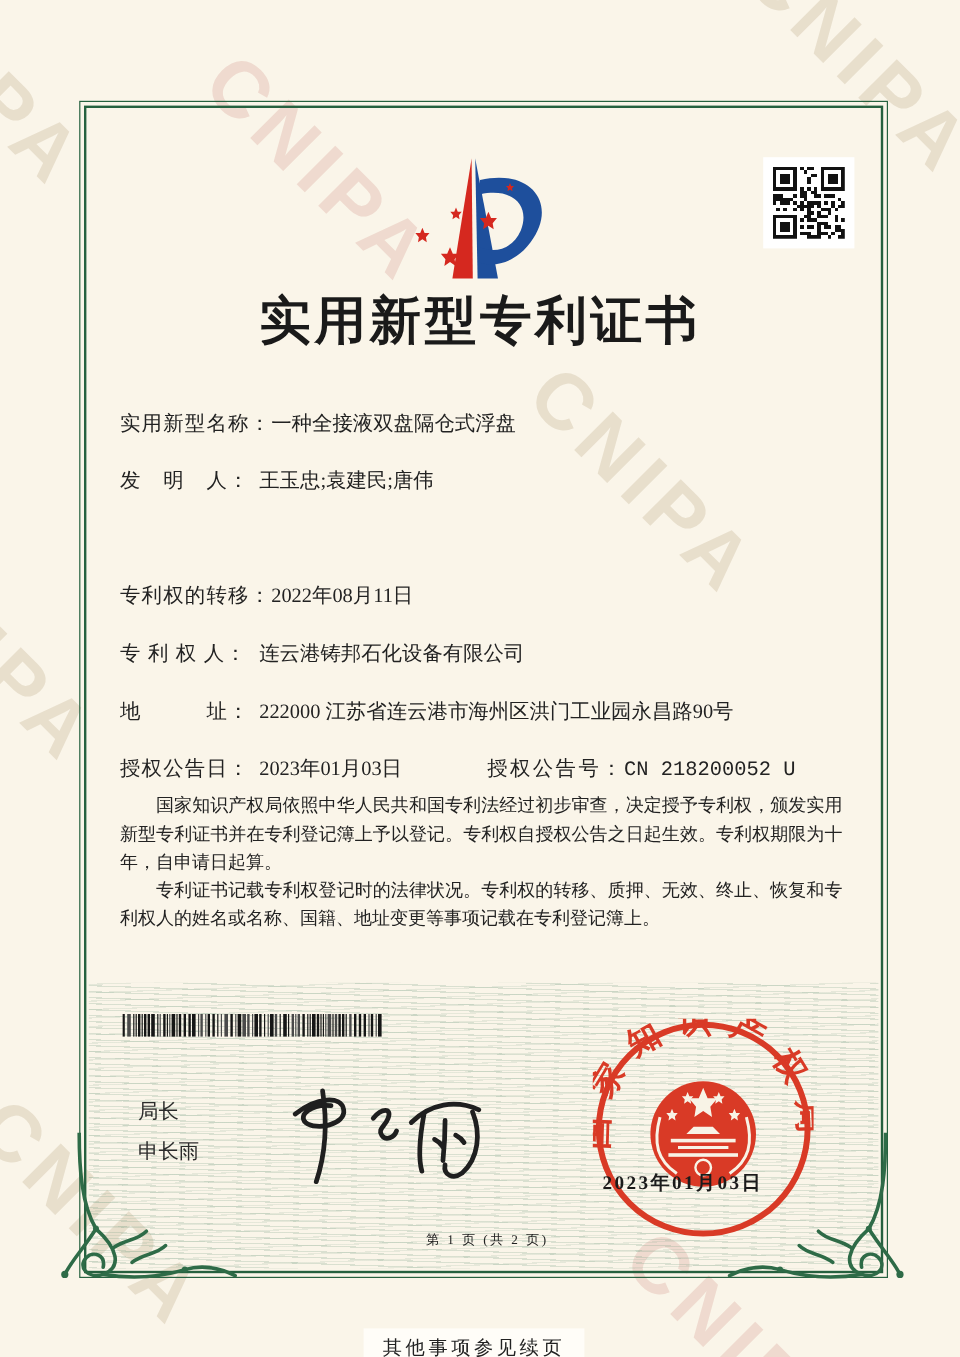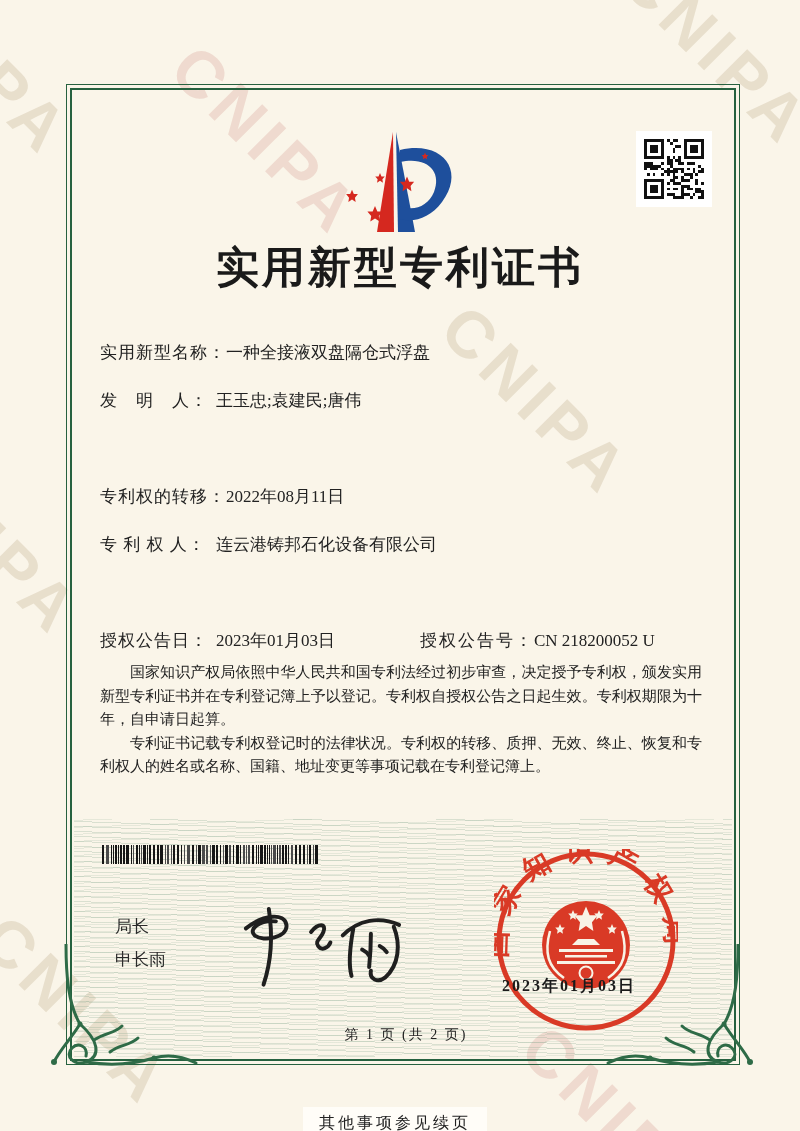--- a/index.html
+++ b/index.html
@@ -35,40 +35,40 @@
   
   .cert-no{position:absolute;left:100px;top:138px;font-size:17px;letter-spacing:3px;z-index:2;}
   .logo{position:absolute;left:330px;top:126px;width:140px;height:112px;z-index:2;}
   .qr-wrap{position:absolute;left:636px;top:131px;width:76px;height:76px;background:#fff;
     display:flex;align-items:center;justify-content:center;z-index:2;}
   .title{position:absolute;left:0;right:0;top:239px;text-align:center;
     font-size:43px;font-weight:bold;letter-spacing:3px;z-index:2;color:#1a1a1a;}
   
   .field-row{position:absolute;left:100px;width:602px;font-size:17px;z-index:2;}
   .flabel{display:inline-block;min-width:116px;letter-spacing:1px;}
-  .grant-right{position:absolute;left:320px;top:0;}
+  .grant-right{position:absolute;left:306px;top:0;font-family:Liberation Mono, monospace;}
   .grant-right .flabel{min-width:104px;letter-spacing:2px;}
   
   .paras{position:absolute;left:100px;top:661px;width:602px;font-size:15px;
     line-height:23.5px;text-align:justify;z-index:2;}
   .paras p{margin:0;text-indent:2em;font-family:Liberation Serif, serif;}
   
   .barcode{position:absolute;left:102px;top:845px;width:218px;height:19px;
     overflow:hidden;white-space:nowrap;z-index:2;}
   
   .signer{position:absolute;left:115px;z-index:2;
     font-family:"Liberation Sans","DejaVu Sans",sans-serif;font-size:17px;color:#2b2b2b;}
   .sig-svg{position:absolute;left:230px;top:902px;width:185px;height:88px;z-index:2;}
   
   .seal{position:absolute;left:494px;top:849px;width:184px;height:184px;z-index:3;}
   .seal-date{position:absolute;left:502px;top:976px;font-size:16px;font-weight:bold;
     letter-spacing:2px;color:#1b1b1b;z-index:4;white-space:nowrap;}
   
   .page-ind{position:absolute;left:0;right:0;top:1026px;text-align:center;
-    font-size:14px;letter-spacing:2px;z-index:2;margin-left:12px;}
+    font-size:11px;letter-spacing:2px;z-index:2;margin-left:12px;}
   .cont-note{position:absolute;left:303px;top:1069px;background:#fffdf8;
     padding:6px 16px;font-size:16px;letter-spacing:3px;z-index:2;margin-top:38px;}
   
   .corner{position:absolute;top:944px;width:150px;height:132px;z-index:2;}
   .corner.left{left:50px;}
   .corner.right{left:604px;transform:scaleX(-1);}
 </style>
 </head>
 <body>
 
@@ -327,20 +327,23 @@
   </div>
   <div class="field-row" style="top:389px">
     <span class="flabel">发　明　人：</span><span>王玉忠;袁建民;唐伟</span>
   </div>
   <div class="field-row" style="top:485px">
     <span class="flabel">专利权的转移：</span><span>2022年08月11日</span>
   </div>
   <div class="field-row" style="top:533px">
     <span class="flabel">专 利 权 人：</span><span>连云港铸邦石化设备有限公司</span>
   </div>
+  <div class="field-row" style="top:581px">
+    <span class="flabel">地　　　址：</span><span>222000 江苏省连云港市海州区洪门工业园永昌路90号</span>
+  </div>
   <div class="field-row" style="top:629px;position:absolute;">
     <span class="flabel">授权公告日：</span><span>2023年01月03日</span>
     <span class="grant-right">
       <span class="flabel">授权公告号：</span><span>CN 218200052 U</span>
     </span>
   </div>
 
   <div class="paras">
     <p>国家知识产权局依照中华人民共和国专利法经过初步审查，决定授予专利权，颁发实用新型专利证书并在专利登记簿上予以登记。专利权自授权公告之日起生效。专利权期限为十年，自申请日起算。</p>
     <p>专利证书记载专利权登记时的法律状况。专利权的转移、质押、无效、终止、恢复和专利权人的姓名或名称、国籍、地址变更等事项记载在专利登记簿上。</p>

